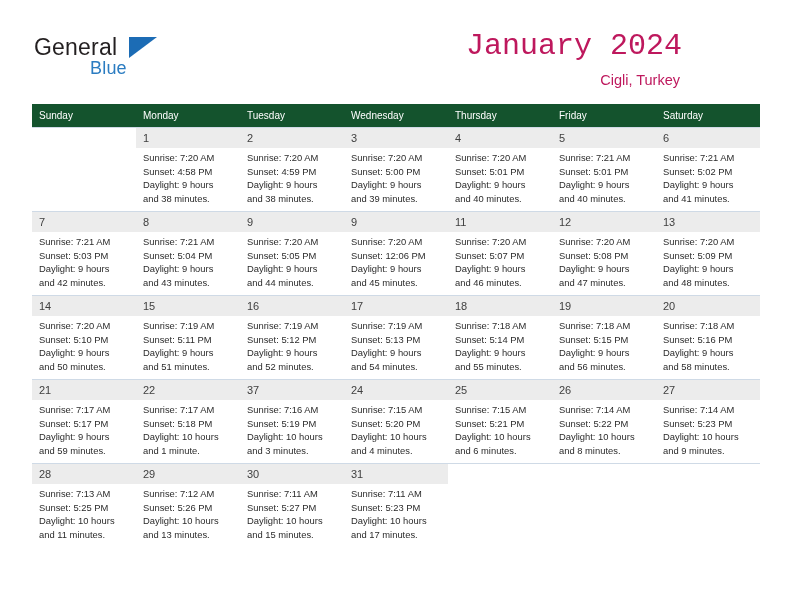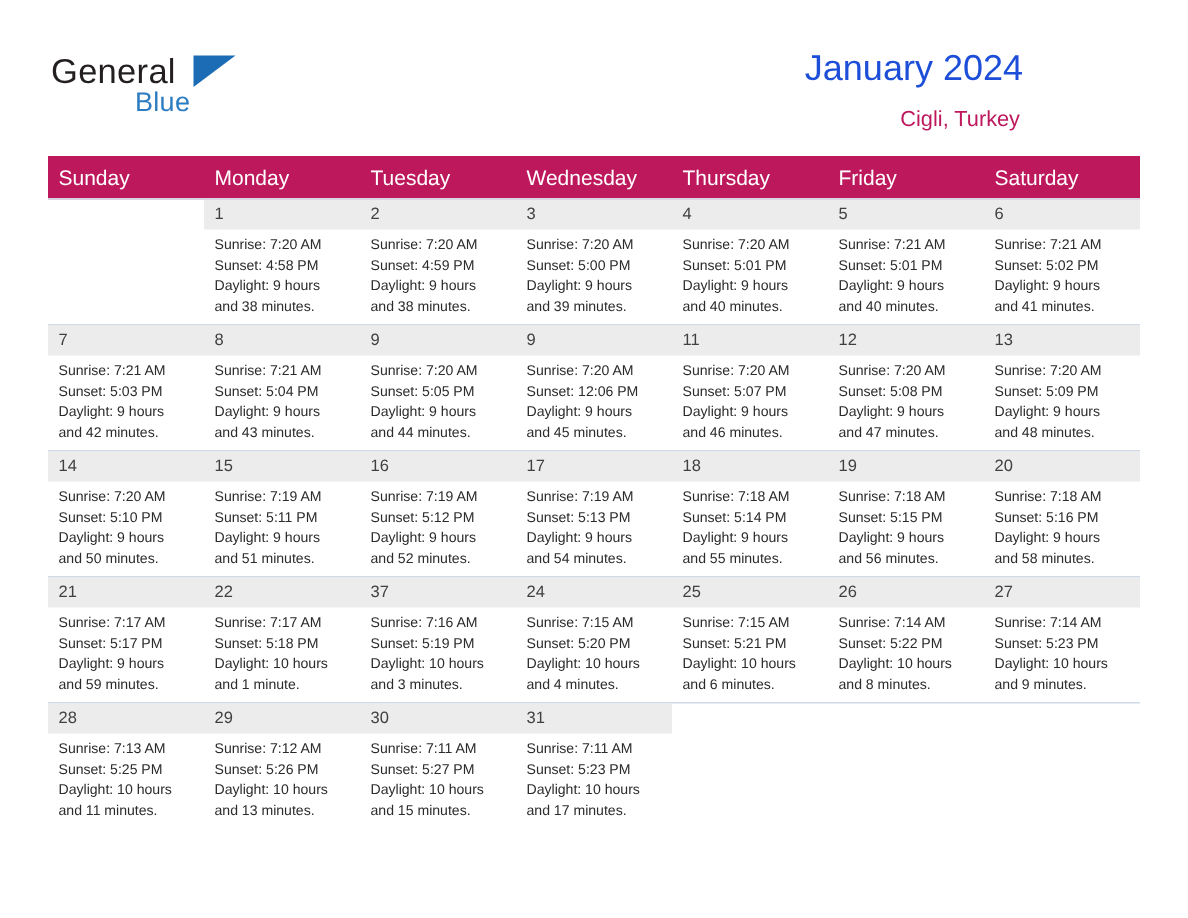--- a/index.html
+++ b/index.html
@@ -64,46 +64,47 @@
     border-bottom: 21px solid transparent;
   }
 
   .title-block {
     position: absolute;
     right: 34px;
     top: 28px;
     text-align: right;
   }
   .cal-title {
-    font-size: 24px;
+    font-size: 30px;
     line-height: 36px;
-    color: #1d4ed8;
+    color: #be185d;
     font-weight: normal;
     margin: 0;
+    font-family: Liberation Mono, monospace;
   }
   .cal-subtitle {
     font-size: 14.5px;
     line-height: 20px;
     color: #be185d;
     margin: 6px 2px 0 0;
   }
 
   
   .calendar {
     position: absolute;
     left: 32px;
     top: 104px;
     width: 728px;
     border-collapse: collapse;
     table-layout: fixed;
   }
   .calendar th {
-    background: #be185d;
+    background: #14532d;
     color: #ffffff;
-    font-size: 14px;
+    font-size: 10px;
     font-weight: normal;
     text-align: left;
     padding: 6px 0 6px 7px;
     height: 11px;
     border: none;
   }
   .calendar td {
     vertical-align: top;
     border-top: 1px solid #c8d4e2;
     padding: 0;

